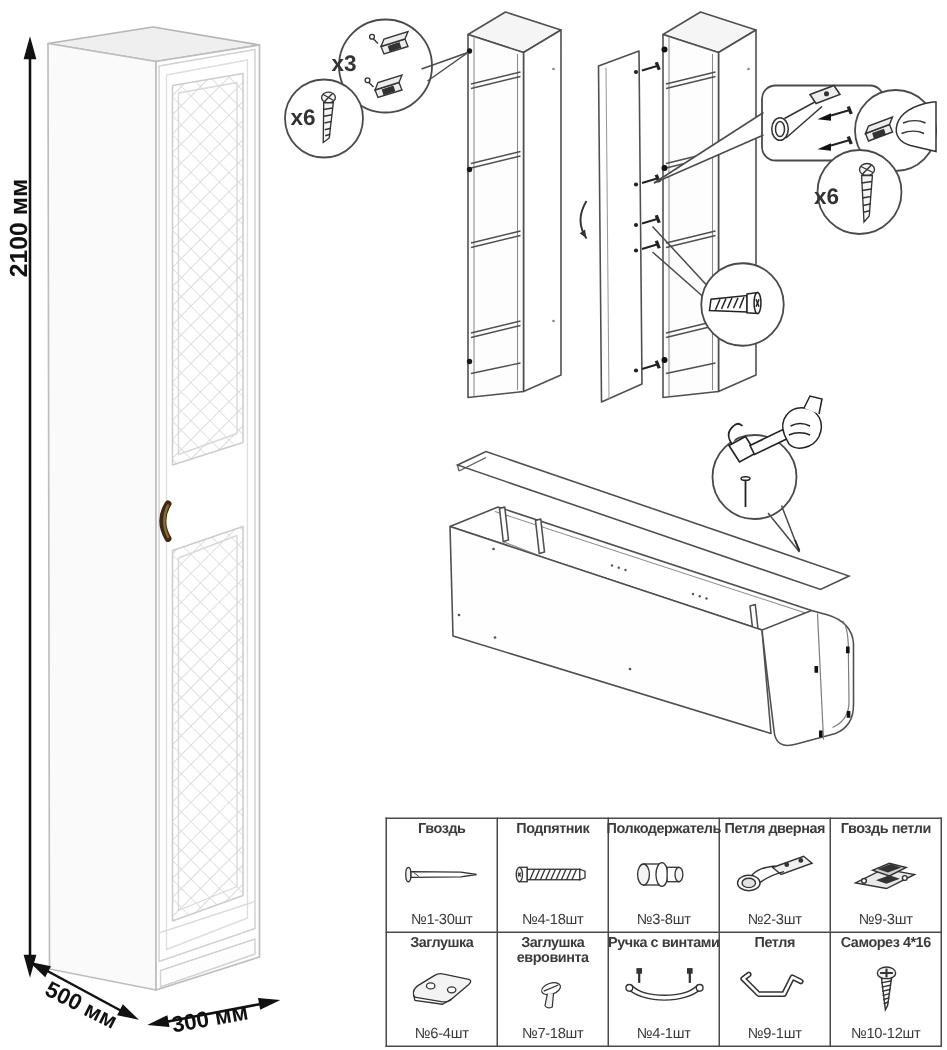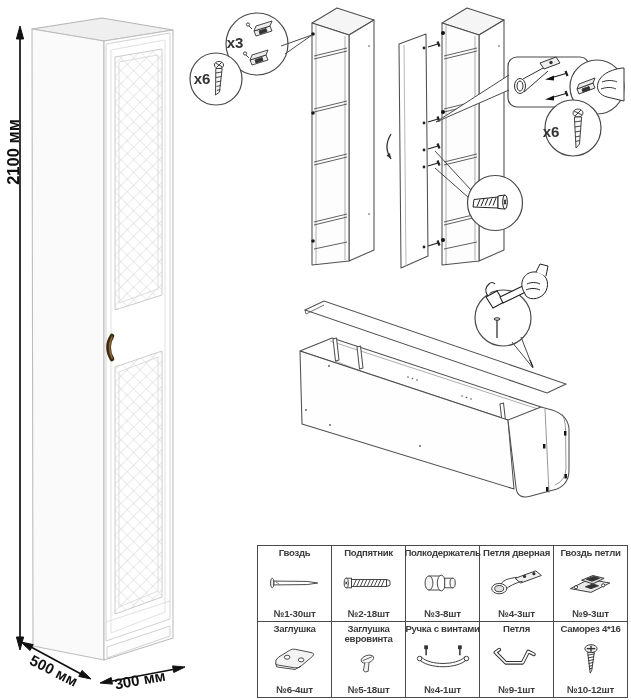--- a/index.html
+++ b/index.html
@@ -5,28 +5,28 @@
   html,body{margin:0;padding:0;background:#fff;}
   body{font-family:"Liberation Sans", sans-serif;}
   .stage{position:relative;width:631px;height:700px;background:#ffffff;overflow:hidden;}
   .stage svg.art{position:absolute;left:0;top:0;}
   .lbl{position:absolute;color:#1c1c1c;white-space:nowrap;}
   .dim{font-weight:700;color:#111;}
   .dim-h{left:-22px;top:143px;width:70px;height:18px;font-size:16.5px;text-align:center;transform:rotate(-90deg);}
   .dim-d{left:24px;top:662px;width:60px;font-size:15px;text-align:center;transform:rotate(27deg);}
   .dim-w{left:110px;top:671px;width:60px;font-size:15px;text-align:center;transform:rotate(-10deg);}
   .qty{font-size:15px;font-weight:600;color:#333;}
-  .qty-x3{left:221px;top:34px;width:28px;text-align:center;}
+  .qty-x3{left:221px;top:34px;width:28px;text-align:left;}
   .qty-x6a{left:188px;top:70px;width:28px;text-align:center;}
   .qty-x6b{left:537px;top:123px;width:28px;text-align:center;}
   table.parts{position:absolute;left:257px;top:545px;width:371px;height:150px;border-collapse:collapse;table-layout:fixed;background:#fff;}
   table.parts td{border:1.7px solid #4a4a4a;padding:0;vertical-align:top;height:75px;}
   .cellwrap{display:flex;flex-direction:column;align-items:center;justify-content:space-between;height:71px;padding:2px 1px;}
   .pname{font-size:9.6px;font-weight:700;color:#3b3b3b;text-align:center;line-height:1.08;letter-spacing:-0.3px;white-space:pre;}
-  .pcount{font-size:9.8px;font-weight:700;color:#3b3b3b;text-align:center;letter-spacing:-0.2px;}
+  .pcount{font-size:9.8px;font-weight:400;color:#3b3b3b;text-align:center;letter-spacing:-0.2px;}
   .picon{flex:1;display:flex;align-items:center;justify-content:center;}
 </style>
 </head>
 <body>
 
 <div class="stage">
 
 <svg class="art" width="631" height="700" viewBox="0 0 631 700">
   <defs>
     <pattern id="diam" width="9" height="9" patternUnits="userSpaceOnUse" patternTransform="rotate(45)">
@@ -376,21 +376,21 @@
                     <line x1="26" y1="20" x2="29.5" y2="12"></line>
           <line x1="30" y1="20" x2="33.5" y2="12"></line>
                     <line x1="34" y1="20" x2="37.5" y2="12"></line>
           <line x1="38" y1="20" x2="41.5" y2="12"></line>
                     <line x1="42" y1="20" x2="45.5" y2="12"></line>
           <line x1="46" y1="20" x2="49.5" y2="12"></line>
           <path d="M52,12 L56,13.5 L56,18.5 L52,20 Z"></path>
         </g>
       </svg>
               </div>
-      <div class="pcount">№2-18шт</div>
+      <div class="pcount">№4-18шт</div>
     </div>
           </td>
     <td>
             <div class="cellwrap">
       <div class="pname">Полкодержатель</div>
       <div class="picon">
                 <svg width="62" height="28" viewBox="0 0 64 32">
         <g stroke="#333" stroke-width="1" fill="#fff">
           <rect x="16" y="8" width="14" height="16"></rect>
           <ellipse cx="16" cy="16" rx="4.5" ry="8" fill="#f4f4f4"></ellipse>
@@ -412,21 +412,21 @@
           <polygon points="30,11 52,3 58,8 36,16"></polygon>
           <circle cx="40" cy="9" r="1.7" fill="#333" stroke="none"></circle>
           <circle cx="50" cy="6" r="1.7" fill="#333" stroke="none"></circle>
           <path d="M14,18 C18,12 24,11 32,10" fill="none"></path>
           <path d="M18,24 C24,19 30,16 38,14" fill="none"></path>
           <ellipse cx="13" cy="22" rx="8" ry="5.5" fill="#fff"></ellipse>
           <ellipse cx="13" cy="22" rx="4.8" ry="3.3" fill="#e2e2e2"></ellipse>
         </g>
       </svg>
               </div>
-      <div class="pcount">№4-3шт</div>
+      <div class="pcount">№2-3шт</div>
     </div>
           </td>
     <td>
             <div class="cellwrap">
       <div class="pname">Гвоздь петли</div>
       <div class="picon">
                 <svg width="62" height="30" viewBox="0 0 64 32">
         <g stroke="#333" stroke-width="1" fill="#e9e9e9">
           <polygon points="10,22 30,12 52,16 32,26"></polygon>
           <polygon points="22,13 34,8 46,11 34,17" fill="#cfcfcf"></polygon>
@@ -464,21 +464,21 @@
 евровинта</div>
       <div class="picon">
                 <svg width="62" height="26" viewBox="0 0 64 32">
         <g stroke="#333" stroke-width="1" fill="#fff">
           <ellipse cx="30" cy="10" rx="8" ry="4.5" transform="rotate(-18 30 10)"></ellipse>
           <path d="M27,14 L25,24 Q27,27 31,25 L32,14" fill="#f0f0f0"></path>
           <line x1="24" y1="12" x2="36" y2="7"></line>
         </g>
       </svg>
               </div>
-      <div class="pcount">№5-18шт</div>
+      <div class="pcount">№7-18шт</div>
     </div>
           </td>
     <td>
             <div class="cellwrap">
       <div class="pname">Ручка с винтами</div>
       <div class="picon">
                 <svg width="62" height="30" viewBox="0 0 64 32">
         <g stroke="#333" stroke-width="1" fill="#fff">
           <rect x="12.5" y="2" width="3" height="3" fill="#333"></rect>
           <line x1="14" y1="5" x2="14" y2="12" stroke-width="1.6"></line>

